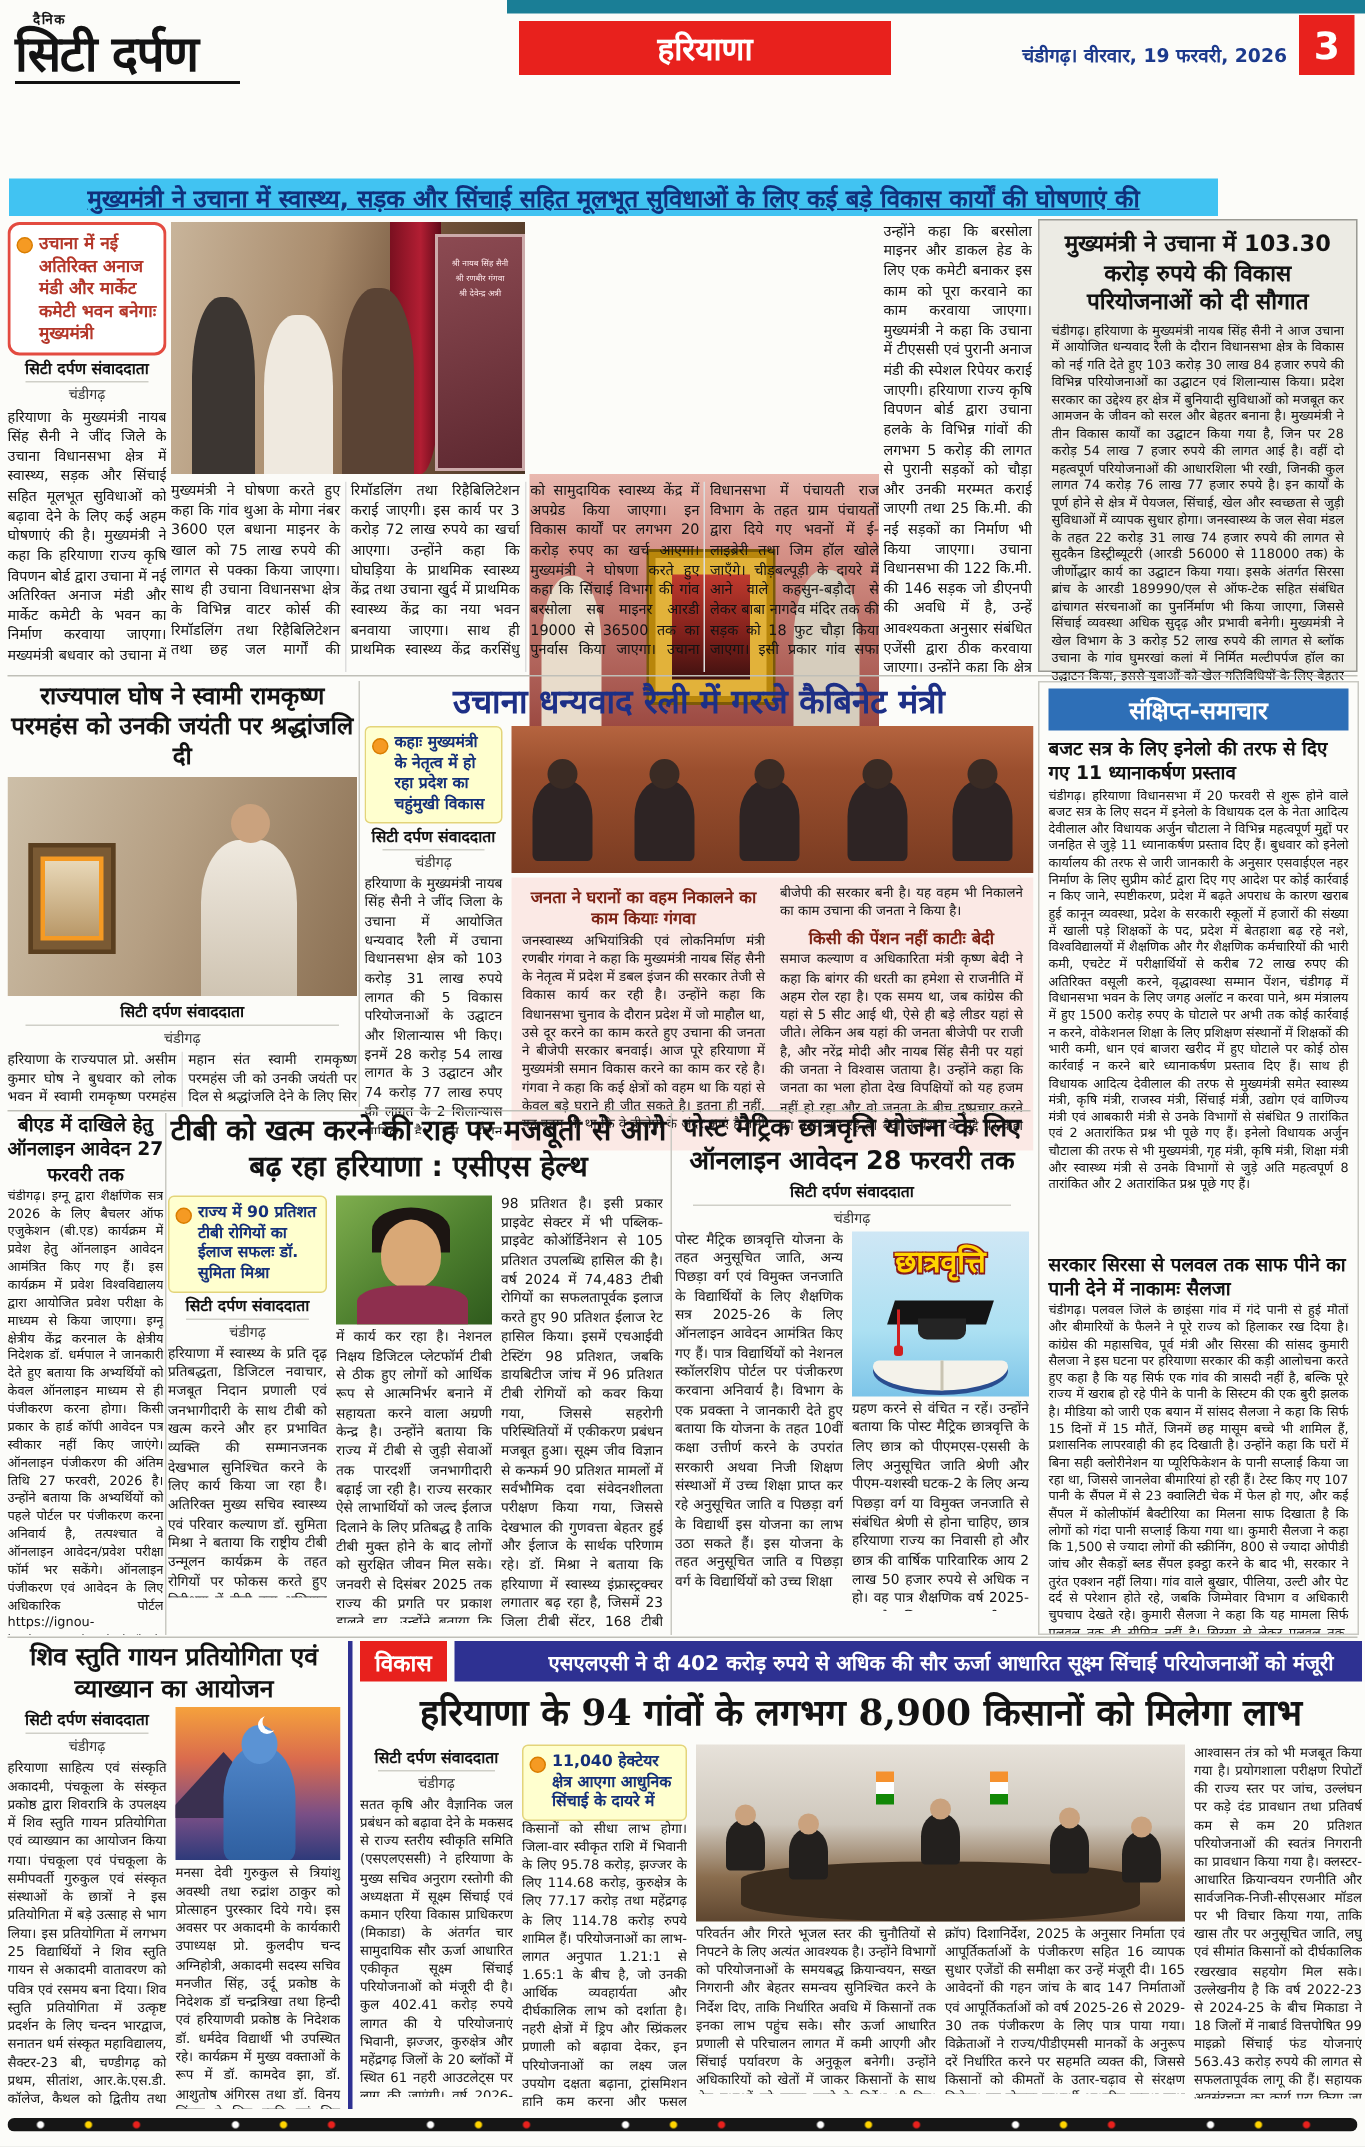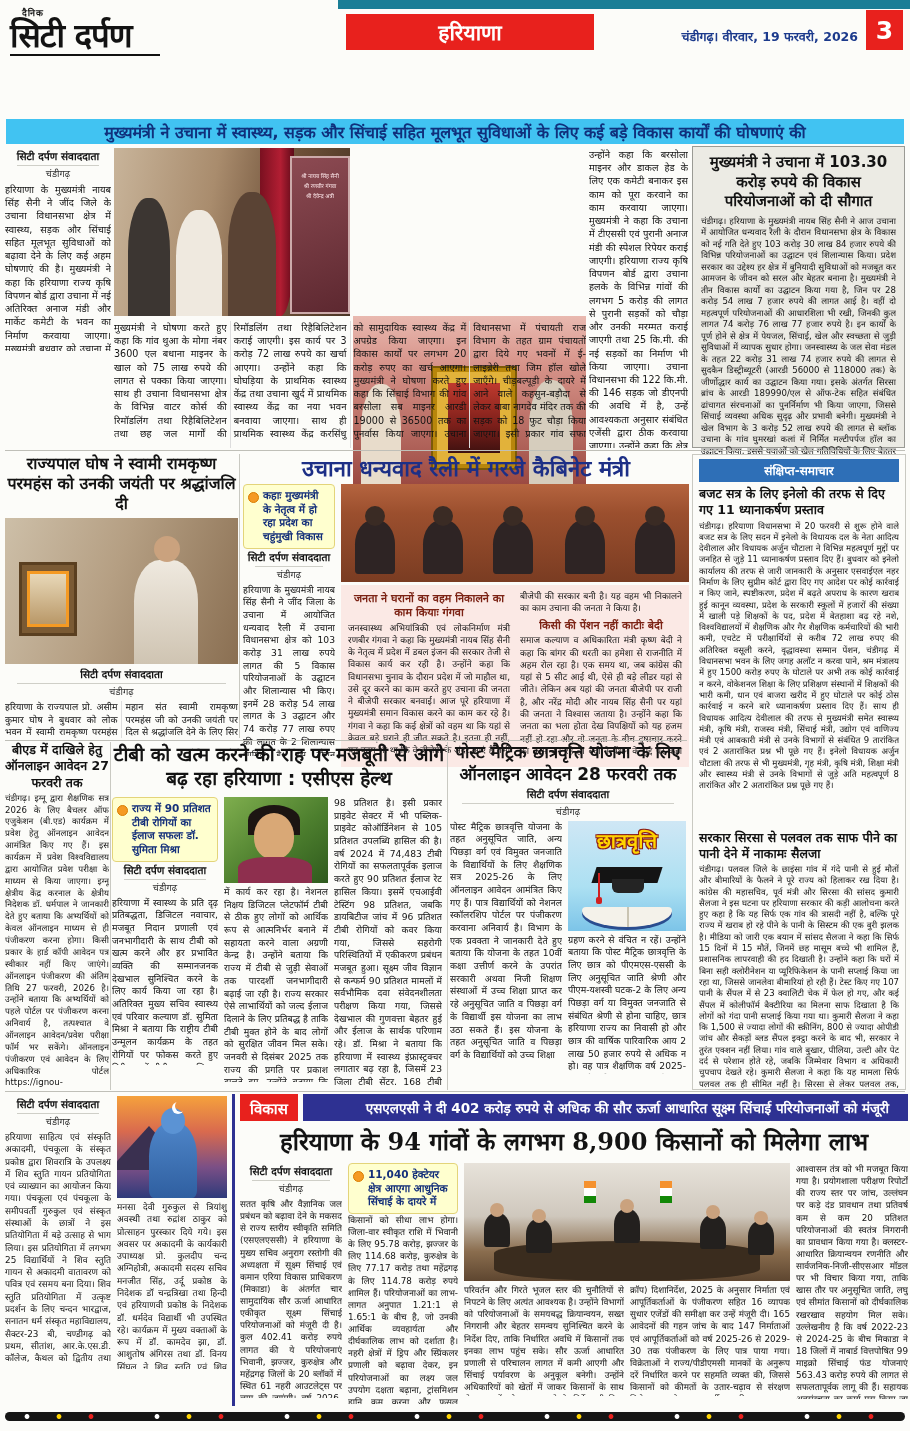--- a/index.html
+++ b/index.html
@@ -16,22 +16,22 @@
   .edition{font-size:9px;font-weight:bold;letter-spacing:1px;margin-left:12px;}
   .mast-title{font-size:33px;font-weight:800;line-height:1.02;letter-spacing:-1px;}
   .mast-rule{width:150px;height:2px;background:#111;margin-top:1px;}
   .regionbox{left:346px;top:14px;width:248px;height:36px;background:#e8211d;color:#fff;font-size:21px;font-weight:800;
              display:flex;align-items:center;justify-content:center;}
   .dateline{left:600px;top:28px;width:258px;font-size:12.5px;font-weight:bold;color:#1c3a8c;text-align:right;white-space:nowrap;}
   .pagenum{left:866px;top:10px;width:37px;height:40px;background:#e8211d;color:#fff;font-size:25px;font-weight:800;
            display:flex;align-items:center;justify-content:center;}
   .mainhead{left:0;top:60px;width:910px;height:56px;font-size:37px;font-weight:800;text-align:center;
             white-space:nowrap;letter-spacing:-1px;line-height:56px;}
-  .subbar{left:6px;top:119px;width:898px;height:25px;background:#41c3f2;color:#10307c;font-weight:800;font-size:16px;
-          display:flex;align-items:center;justify-content:center;white-space:nowrap;overflow:hidden;}
+  .subbar{left:6px;top:119px;width:806px;height:25px;background:#41c3f2;color:#10307c;font-weight:800;font-size:16px;
+          display:flex;align-items:center;justify-content:center;white-space:nowrap;overflow:hidden;text-decoration:underline;}
   
   .lead-colA{left:5px;top:148px;width:106px;height:300px;overflow:hidden;}
   .lead-box{border:2px solid #e34b40;border-radius:8px;padding:5px 4px;display:flex;gap:4px;background:#fff;}
   .lead-box-title{color:#b4372a;font-weight:800;font-size:11.5px;line-height:1.3;}
   .sm-body{font-size:9.6px;}
   .ph{overflow:hidden;position:relative;background:#888;}
   .lead-photo1{left:114px;top:148px;width:236px;height:168px;background:linear-gradient(100deg,#c8b49a 0%,#a98c6d 40%,#6e5038 70%,#4a3424 100%);}
   .curtain{position:absolute;right:56px;top:0;width:34px;height:100%;background:linear-gradient(90deg,#7a1020,#b21e33 60%,#5e0a18);border-radius:0 0 40% 40%;}
   .plaque{position:absolute;right:0;top:8px;width:56px;height:140px;background:linear-gradient(160deg,#8c4a52,#5d2830);border:2px solid #caa;
           color:#ffe9ec;font-size:5.5px;line-height:1.8;text-align:center;padding-top:14px;}
@@ -66,21 +66,21 @@
   .rally-sub{width:92px;flex:none;font-size:9.2px;}
   .kicker{background:#ffffcf;border:1px solid #e3d47a;border-radius:4px;padding:4px 4px;display:flex;gap:4px;}
   .kicker-text{font-size:10.5px;font-weight:800;color:#15307a;line-height:1.3;}
   .rally-photo{height:98px;background:linear-gradient(180deg,#b5643f 0%,#9b4f2e 30%,#7a3c22 100%);margin-bottom:3px;}
   .seated{position:absolute;bottom:8px;width:40px;height:54px;background:#2e2424;border-radius:45% 45% 8% 8%;}
   .seated::before{content:"";position:absolute;left:10px;top:-14px;width:20px;height:20px;border-radius:50%;background:#3a2b24;}
   .rally-pink{background:#fbe9e5;padding:5px 7px;column-count:2;column-gap:10px;height:172px;font-size:8.9px;overflow:hidden;}
   .pink-h{font-size:11px;font-weight:800;color:#7c2315;text-align:center;margin:2px 0 2px;line-height:1.25;}
   .rally-pink p{margin:0 0 4px;}
   .briefs{left:692px;top:454px;width:214px;height:636px;overflow:hidden;border:1px solid #c9c9c2;padding:4px 6px;box-sizing:border-box;}
-  .briefs-head{background:#2e6fb7;color:#fff;font-weight:800;font-size:12px;text-align:center;padding:3px 0;margin-bottom:4px;}
+  .briefs-head{background:#2e6fb7;color:#fff;font-weight:800;font-size:16px;text-align:center;padding:3px 0;margin-bottom:4px;}
   .brief-title{font-size:12.5px;font-weight:800;line-height:1.3;margin:3px 0 2px;}
   .brief-body{font-size:8.5px;line-height:1.33;text-align:justify;overflow:hidden;}
   
   .bed{left:5px;top:742px;width:104px;height:348px;overflow:hidden;}
   .bed-head{font-size:12.5px;font-weight:800;text-align:center;line-height:1.3;margin-bottom:2px;}
   .bed-body{font-size:8.6px;}
   .tb{left:112px;top:742px;width:334px;height:348px;overflow:hidden;}
   .tb-head{font-size:19px;font-weight:800;text-align:center;line-height:1.27;height:52px;overflow:hidden;}
   .tb-cols{display:flex;gap:6px;margin-top:3px;}
   .tb-c1{width:106px;flex:none;font-size:9.2px;}
@@ -153,20 +153,24 @@
     <div class="edition">दैनिक</div>
     <div class="mast-title">सिटी दर्पण</div>
     <div class="mast-rule"></div>
   </div>
   <div class="abs regionbox">हरियाणा</div>
   <div class="abs dateline">चंडीगढ़। वीरवार, 19 फरवरी, 2026</div>
   <div class="abs pagenum">3</div>
   <div class="abs subbar">मुख्यमंत्री ने उचाना में स्वास्थ्य, सड़क और सिंचाई सहित मूलभूत सुविधाओं के लिए कई बड़े विकास कार्यों की घोषणाएं की</div>
 
   <div class="abs lead-colA">
+    <div class="lead-box">
+      <span class="bullet"></span>
+      <span class="lead-box-title">उचाना में नई अतिरिक्त अनाज मंडी और मार्केट कमेटी भवन बनेगाः मुख्यमंत्री</span>
+    </div>
     <div class="byline">सिटी दर्पण संवाददाता</div>
     <div class="place">चंडीगढ़</div>
     <p class="jtext sm-body" style="height:168px;">हरियाणा के मुख्यमंत्री नायब सिंह सैनी ने जींद जिले के उचाना विधानसभा क्षेत्र में स्वास्थ्य, सड़क और सिंचाई सहित मूलभूत सुविधाओं को बढ़ावा देने के लिए कई अहम घोषणाएं की है। मुख्यमंत्री ने कहा कि हरियाणा राज्य कृषि विपणन बोर्ड द्वारा उचाना में नई अतिरिक्त अनाज मंडी और मार्केट कमेटी के भवन का निर्माण करवाया जाएगा। मुख्यमंत्री बुधवार को उचाना में आयोजित धन्यवाद रैली को संबोधित कर रहे थे। उन्होंने इस दौरान उचाना विधानसभा के विकास के लिए 5 करोड़ रुपये, इसके अतिरिक्त उचाना शहर की ब्राह्मण धर्मशाला, पिछड़ा समाज की धर्मशाला तथा अग्रवाल समाज की धर्मशाला के लिए स्वेच्छिक कोटे से 11-11 लाख रुपए देने की घोषणा भी की।</p>
   </div>
 
   <div class="abs ph lead-photo1">
     <div class="curtain"></div>
     <div class="plaque">
       <div>श्री नायब सिंह सैनी</div>
       <div>श्री रणबीर गंगवा</div>
@@ -300,20 +304,21 @@
           <div class="book"></div>
         </div>
         <p class="jtext" style="height:140px;">ग्रहण करने से वंचित न रहें। उन्होंने बताया कि पोस्ट मैट्रिक छात्रवृत्ति के लिए छात्र को पीएमएस-एससी के लिए अनुसूचित जाति श्रेणी और पीएम-यशस्वी घटक-2 के लिए अन्य पिछड़ा वर्ग या विमुक्त जनजाति से संबंधित श्रेणी से होना चाहिए, छात्र हरियाणा राज्य का निवासी हो और छात्र की वार्षिक पारिवारिक आय 2 लाख 50 हजार रुपये से अधिक न हो। वह पात्र शैक्षणिक वर्ष 2025-26 के लिए 28 फरवरी तक www.scholarships.gov.in पोर्टल से ऑनलाइन आवेदन कर सकते हैं।</p>
       </div>
     </div>
   </div>
 
   <div class="abs hline" style="left:5px;top:1091px;width:900px;"></div>
 
   <div class="abs shiv">
+    <h2 class="shiv-head">शिव स्तुति गायन प्रतियोगिता एवं व्याख्यान का आयोजन</h2>
     <div class="shiv-row">
       <div class="shiv-l">
         <div class="byline">सिटी दर्पण संवाददाता</div>
         <div class="place">चंडीगढ़</div>
         <p class="jtext" style="height:232px;">हरियाणा साहित्य एवं संस्कृति अकादमी, पंचकूला के संस्कृत प्रकोष्ठ द्वारा शिवरात्रि के उपलक्ष्य में शिव स्तुति गायन प्रतियोगिता एवं व्याख्यान का आयोजन किया गया। पंचकूला एवं पंचकूला के समीपवर्ती गुरुकुल एवं संस्कृत संस्थाओं के छात्रों ने इस प्रतियोगिता में बड़े उत्साह से भाग लिया। इस प्रतियोगिता में लगभग 25 विद्यार्थियों ने शिव स्तुति गायन से अकादमी वातावरण को पवित्र एवं रसमय बना दिया। शिव स्तुति प्रतियोगिता में उत्कृष्ट प्रदर्शन के लिए चन्दन भारद्वाज, सनातन धर्म संस्कृत महाविद्यालय, सैक्टर-23 बी, चण्डीगढ़ को प्रथम, सीतांश, आर.के.एस.डी. कॉलेज, कैथल को द्वितीय तथा पुष्कर, सनातन धर्म संस्कृत महाविद्यालय, सैक्टर-23 बी, चण्डीगढ़ को तृतीय पुरस्कार प्रदान किया गया। इसी प्रकार चण्डीगढ़ से राहुल चमोली और हिमांशु शर्मा तथा</p>
       </div>
       <div class="shiv-r">
         <div class="ph shiv-photo">
           <div class="mountain"></div>
           <div class="deity"></div>

